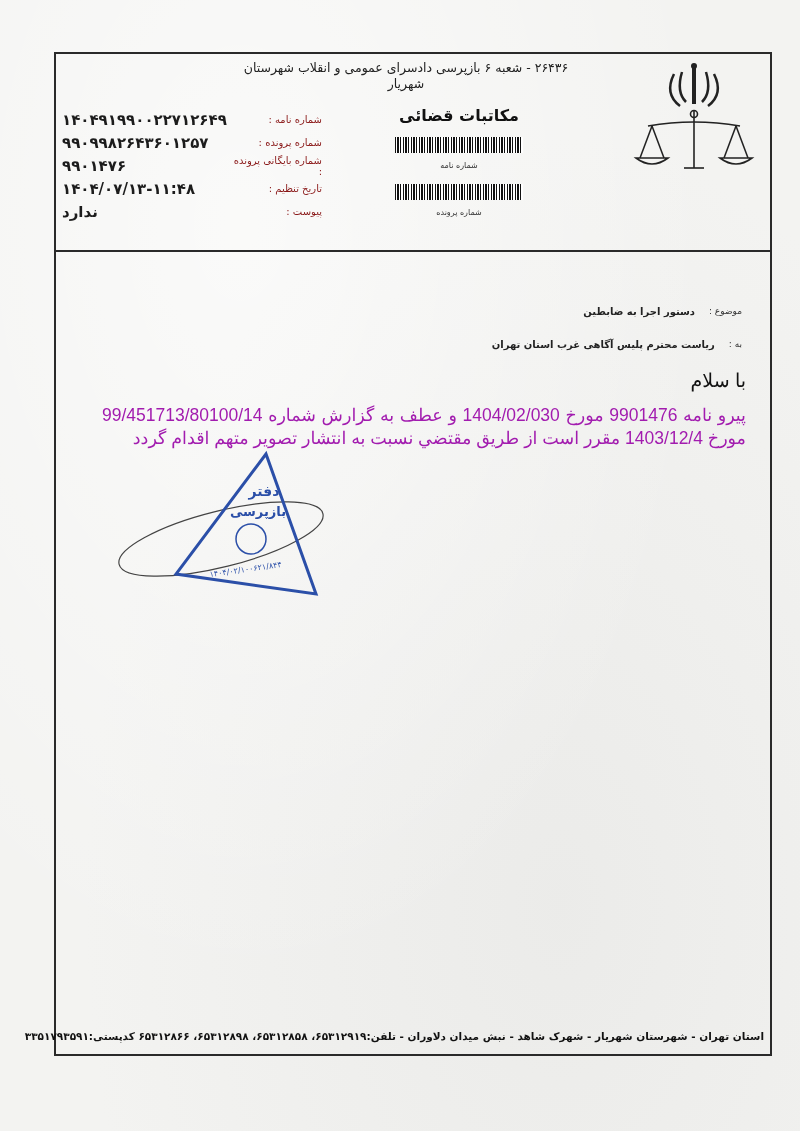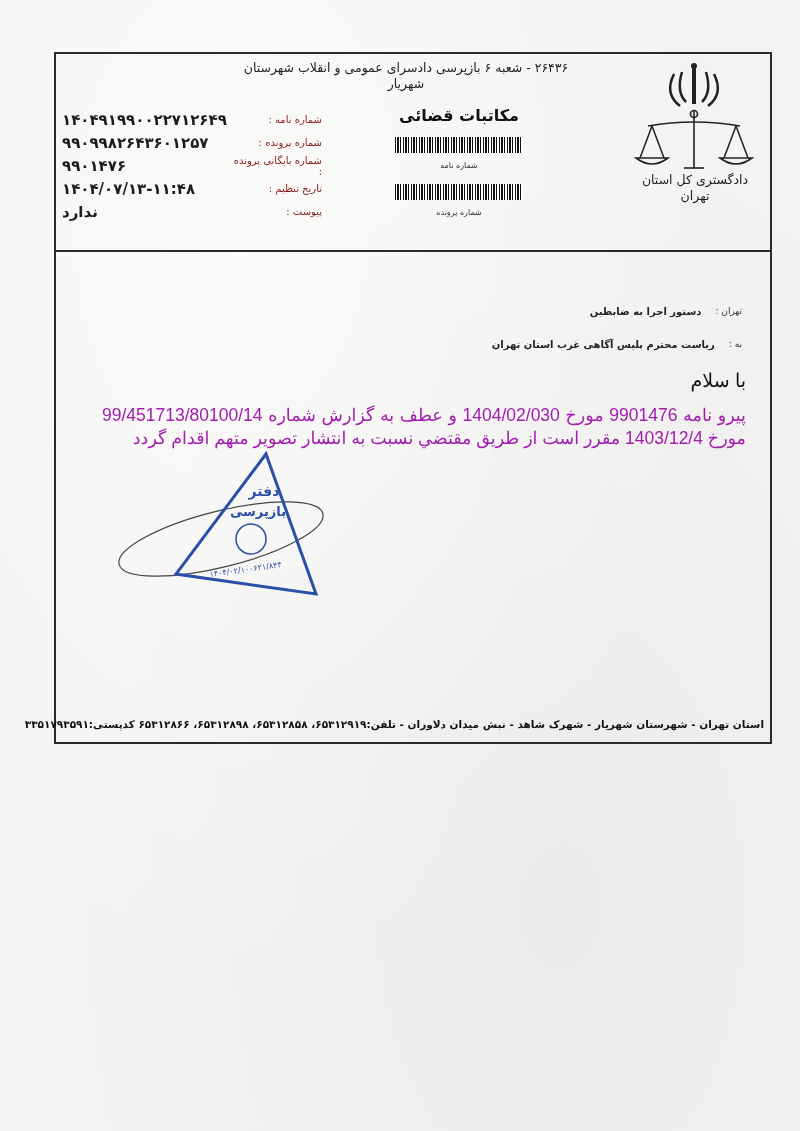--- a/index.html
+++ b/index.html
@@ -13,21 +13,21 @@
     }
     .page-noise {
       position: absolute; inset: 0;
       background:
         radial-gradient(ellipse at 30% 20%, rgba(255,255,255,0.6), transparent 60%),
         radial-gradient(ellipse at 70% 80%, rgba(230,230,228,0.6), transparent 60%);
     }
     .frame {
       position: absolute;
       left: 54px; top: 52px;
-      width: 718px; height: 692px;
+      width: 718px; height: 1004px;
       border: 2px solid #2a2a2a;
       box-sizing: border-box;
       text-decoration: underline;
     }
     .header {
       position: absolute; left: 0; top: 0; right: 0; height: 196px;
       border-bottom: 2px solid #2a2a2a;
     }
     .branch-title {
       position: absolute; left: 180px; top: 6px; width: 340px;
@@ -128,21 +128,20 @@
         <path d="M24 68 Q70 60 116 68"></path>
         <line x1="28" y1="68" x2="16" y2="100"></line>
         <line x1="28" y1="68" x2="40" y2="100"></line>
         <line x1="112" y1="68" x2="100" y2="100"></line>
         <line x1="112" y1="68" x2="124" y2="100"></line>
         <path d="M12 100 Q28 112 44 100 Z"></path>
         <path d="M96 100 Q112 112 128 100 Z"></path>
         <line x1="60" y1="110" x2="80" y2="110"></line>
       </g>
     </svg>
-    <div class="court-name">دادگستری کل استان تهران</div>
 
     <div class="center-block">
       <div class="doc-type">مکاتبات قضائی</div>
       <div class="barcode"></div>
       <div class="barcode-label">شماره نامه</div>
       <div class="barcode barcode2"></div>
       <div class="barcode-label">شماره پرونده</div>
     </div>
 
     <div class="meta">
@@ -163,21 +162,21 @@
         <span class="meta-label">تاریخ تنظیم :</span>
       </div>
       <div class="meta-row">
         <span class="meta-value">ندارد</span>
         <span class="meta-label">پیوست :</span>
       </div>
     </div>
   </div>
 
   <div class="subject-row">
-    <span class="row-label">تهران :</span>
+    <span class="row-label">موضوع :</span>
     <span class="row-value">دستور اجرا به ضابطین</span>
   </div>
   <div class="to-row">
     <span class="row-label">به :</span>
     <span class="row-value">ریاست محترم پلیس آگاهی غرب استان تهران</span>
   </div>
 
   <div class="greeting">با سلام</div>
   <div class="body-text">پیرو نامه 9901476 مورخ 1404/02/030 و عطف به گزارش شماره 99/451713/80100/14 مورخ 1403/12/4 مقرر است از طریق مقتضي نسبت به انتشار تصویر متهم اقدام گردد</div>
 

